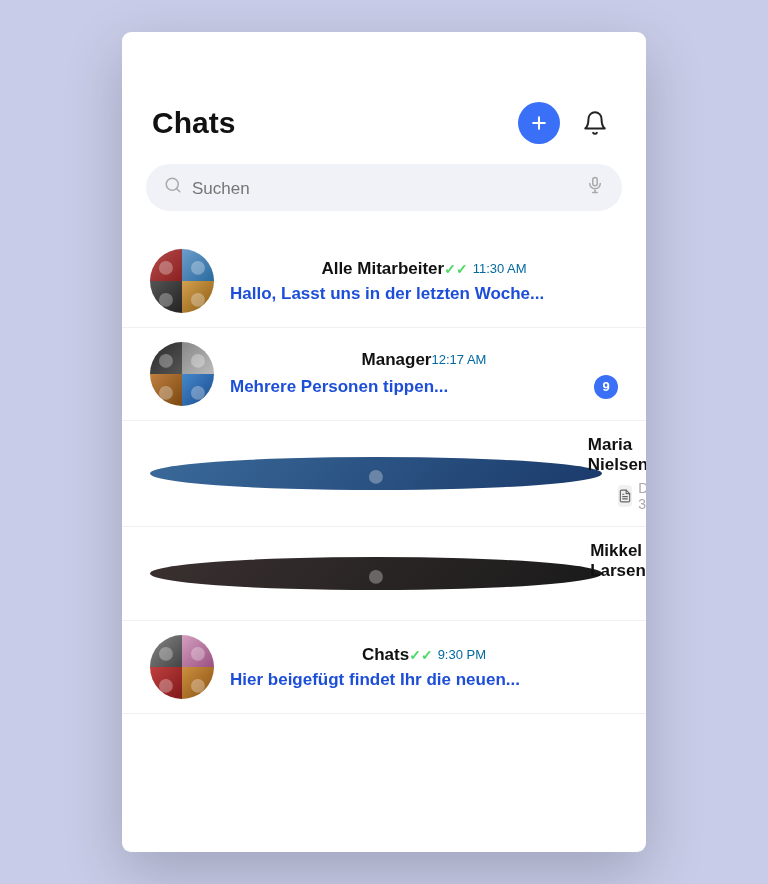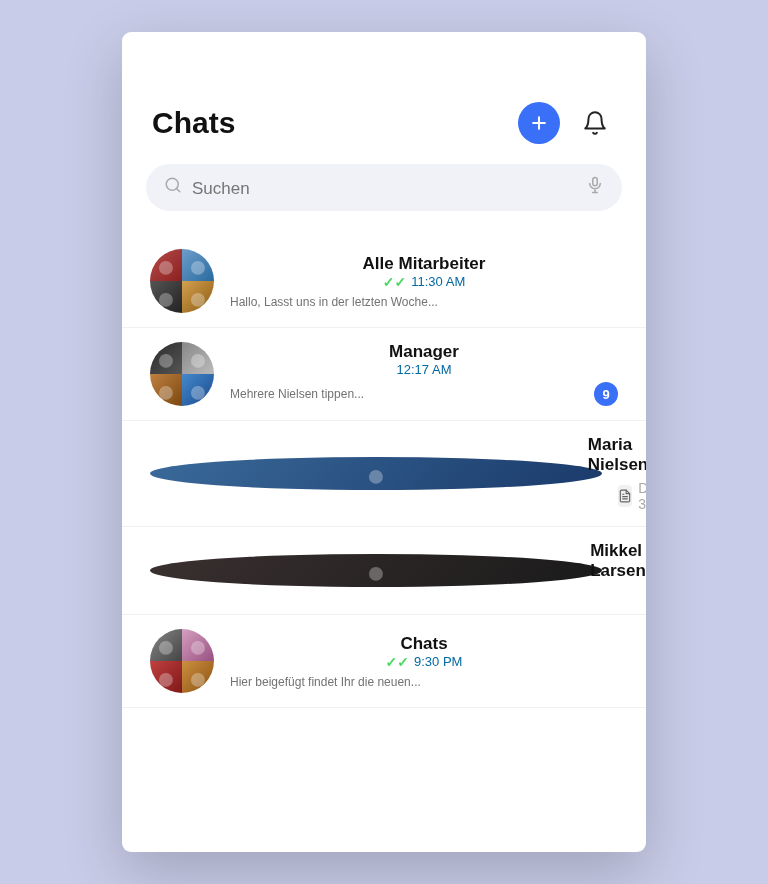--- a/index.html
+++ b/index.html
@@ -176,21 +176,20 @@
     .chat-content {
       flex: 1;
       min-width: 0;
     }
 
     .chat-top {
       display: flex;
       justify-content: center;
       align-items: center;
       margin-bottom: 5px;
-      flex-direction: column;
     }
 
     .chat-name {
       font-size: 17px;
       font-weight: 700;
       color: #111;
     }
 
     .chat-meta {
       display: flex;
@@ -210,26 +209,27 @@
       white-space: nowrap;
     }
 
     .chat-bottom {
       display: flex;
       justify-content: space-between;
       align-items: center;
     }
 
     .chat-preview {
-      font-size: 12px;
-      color: #737373;
+      font-size: 17px;
+      color: #1d4ed8;
       white-space: nowrap;
       overflow: hidden;
       text-overflow: ellipsis;
       flex: 1;
+      font-weight: bold;
     }
 
     .badge {
       background: #3a6ff7;
       color: #fff;
       border-radius: 50%;
       width: 24px;
       height: 24px;
       display: flex;
       align-items: center;
@@ -348,21 +348,21 @@
           <div class="cell av-mgr-4 face-placeholder"></div>
         </div>
         <div class="chat-content">
           <div class="chat-top">
             <span class="chat-name">Manager</span>
             <div class="chat-meta">
               <span class="chat-time">12:17 AM</span>
             </div>
           </div>
           <div class="chat-bottom">
-            <span class="chat-preview">Mehrere Nielsen tippen...</span>
+            <span class="chat-preview">Mehrere Personen tippen...</span>
             <span class="badge">9</span>
           </div>
         </div>
       </div>
 
       <div class="chat-item">
         <div class="avatar-single av-maria face-placeholder"></div>
         <div class="chat-content">
           <div class="chat-top">
             <span class="chat-name">Maria Nielsen</span>

